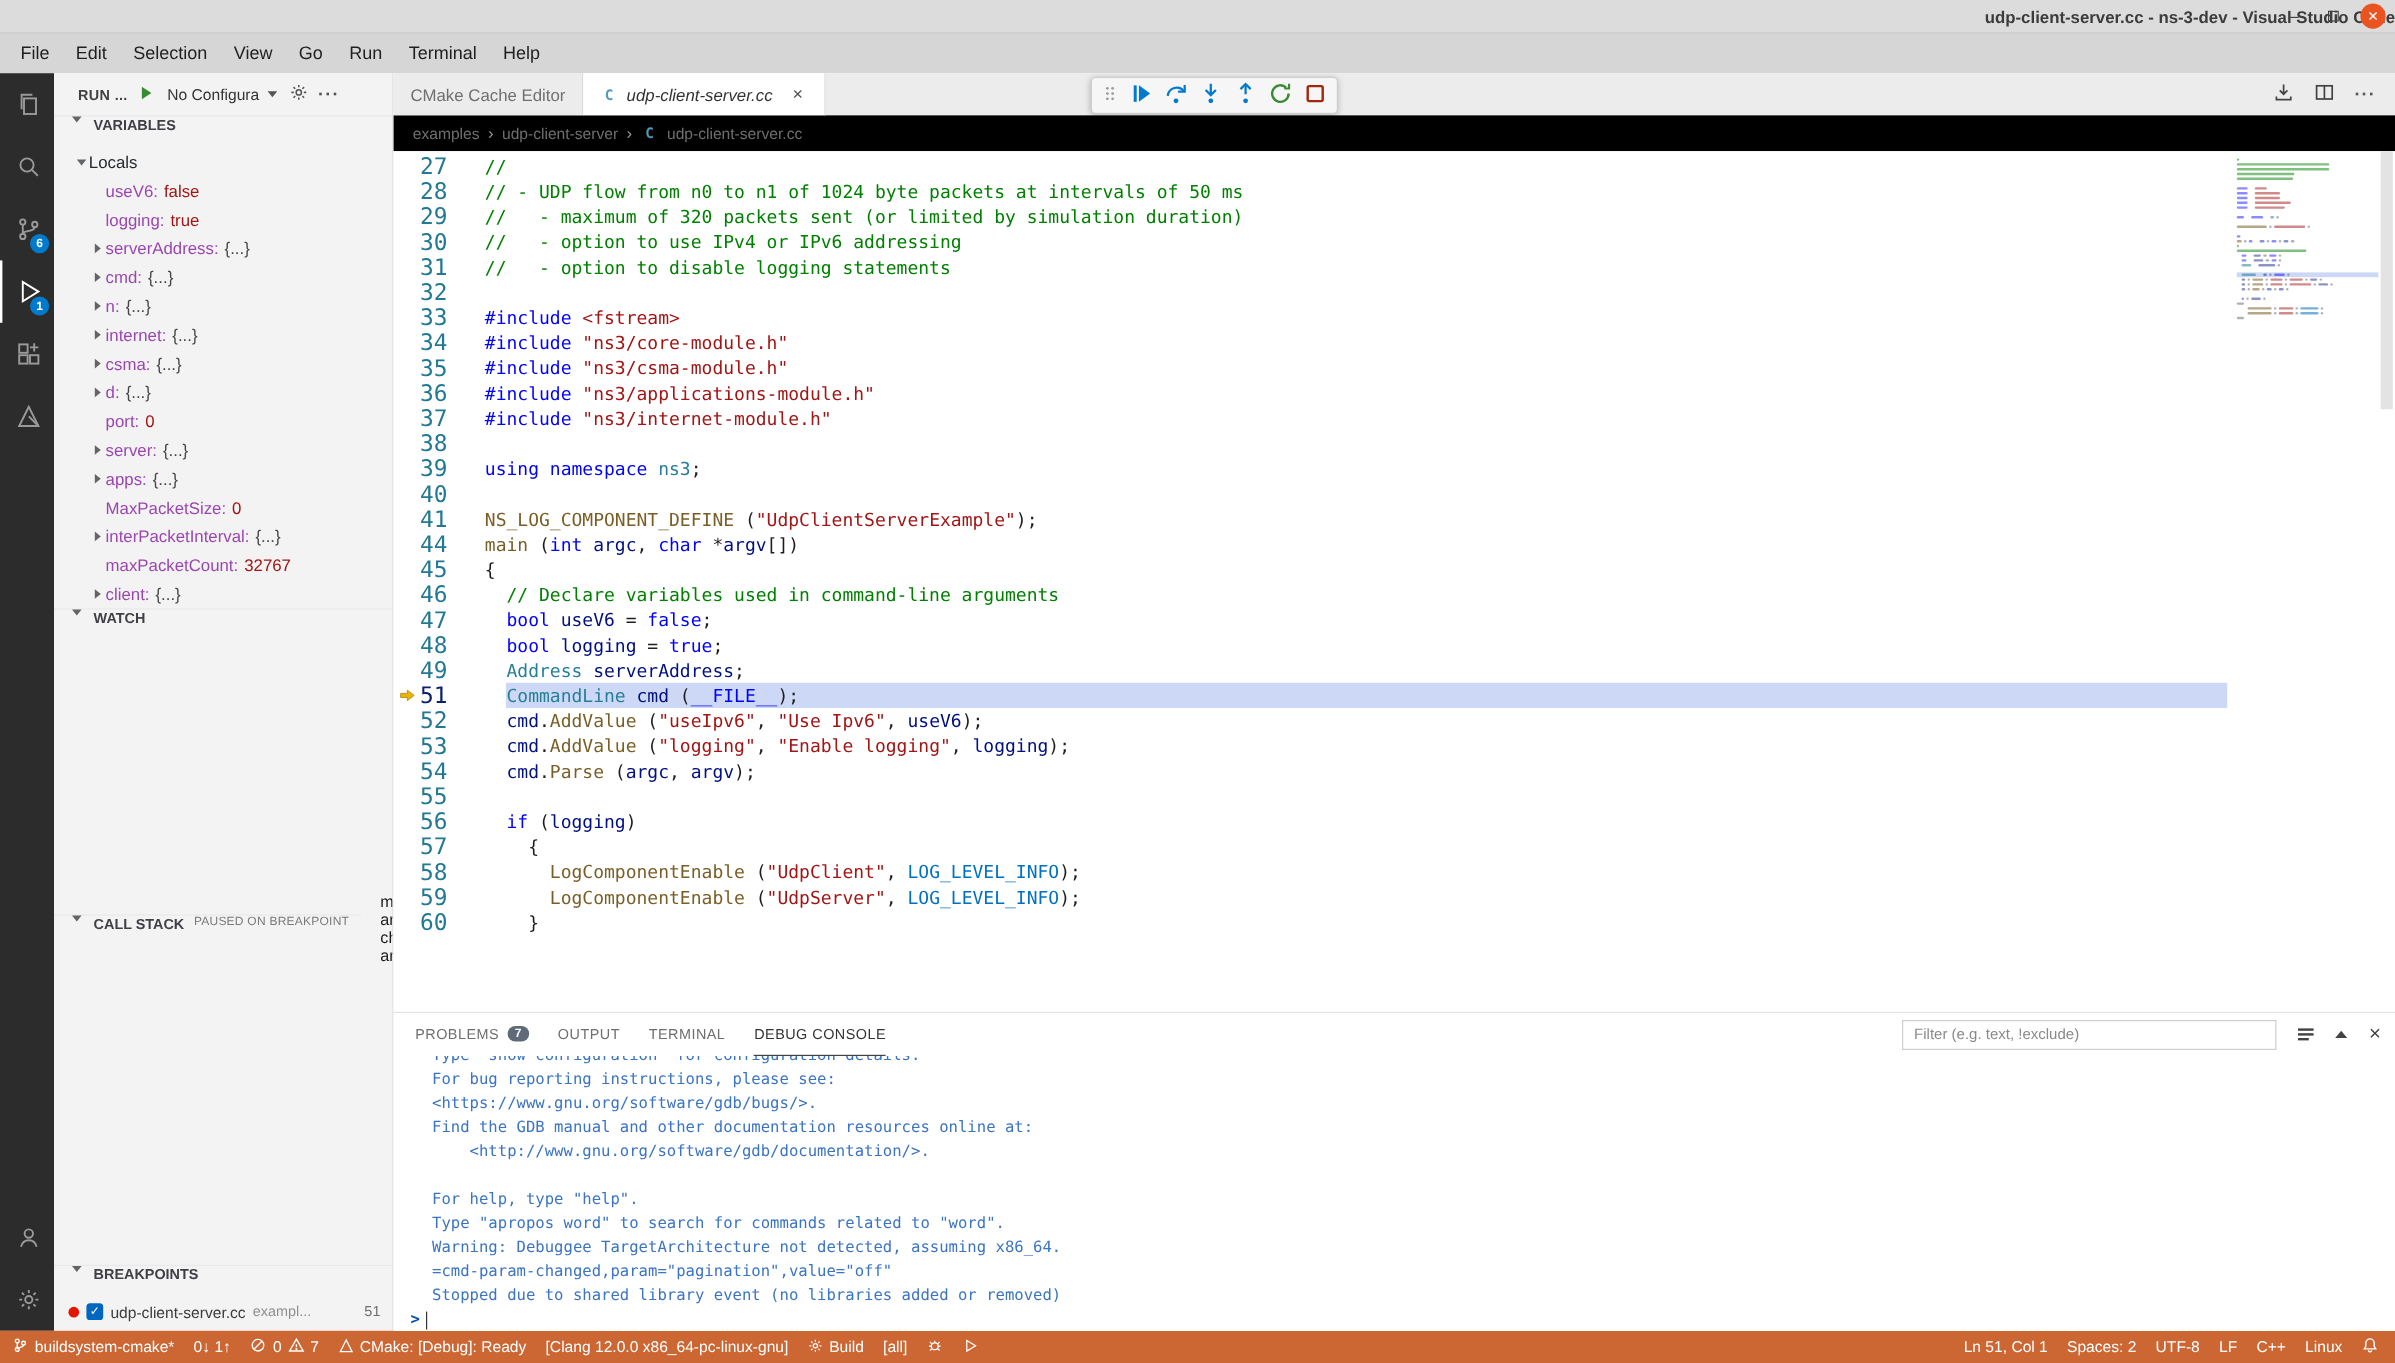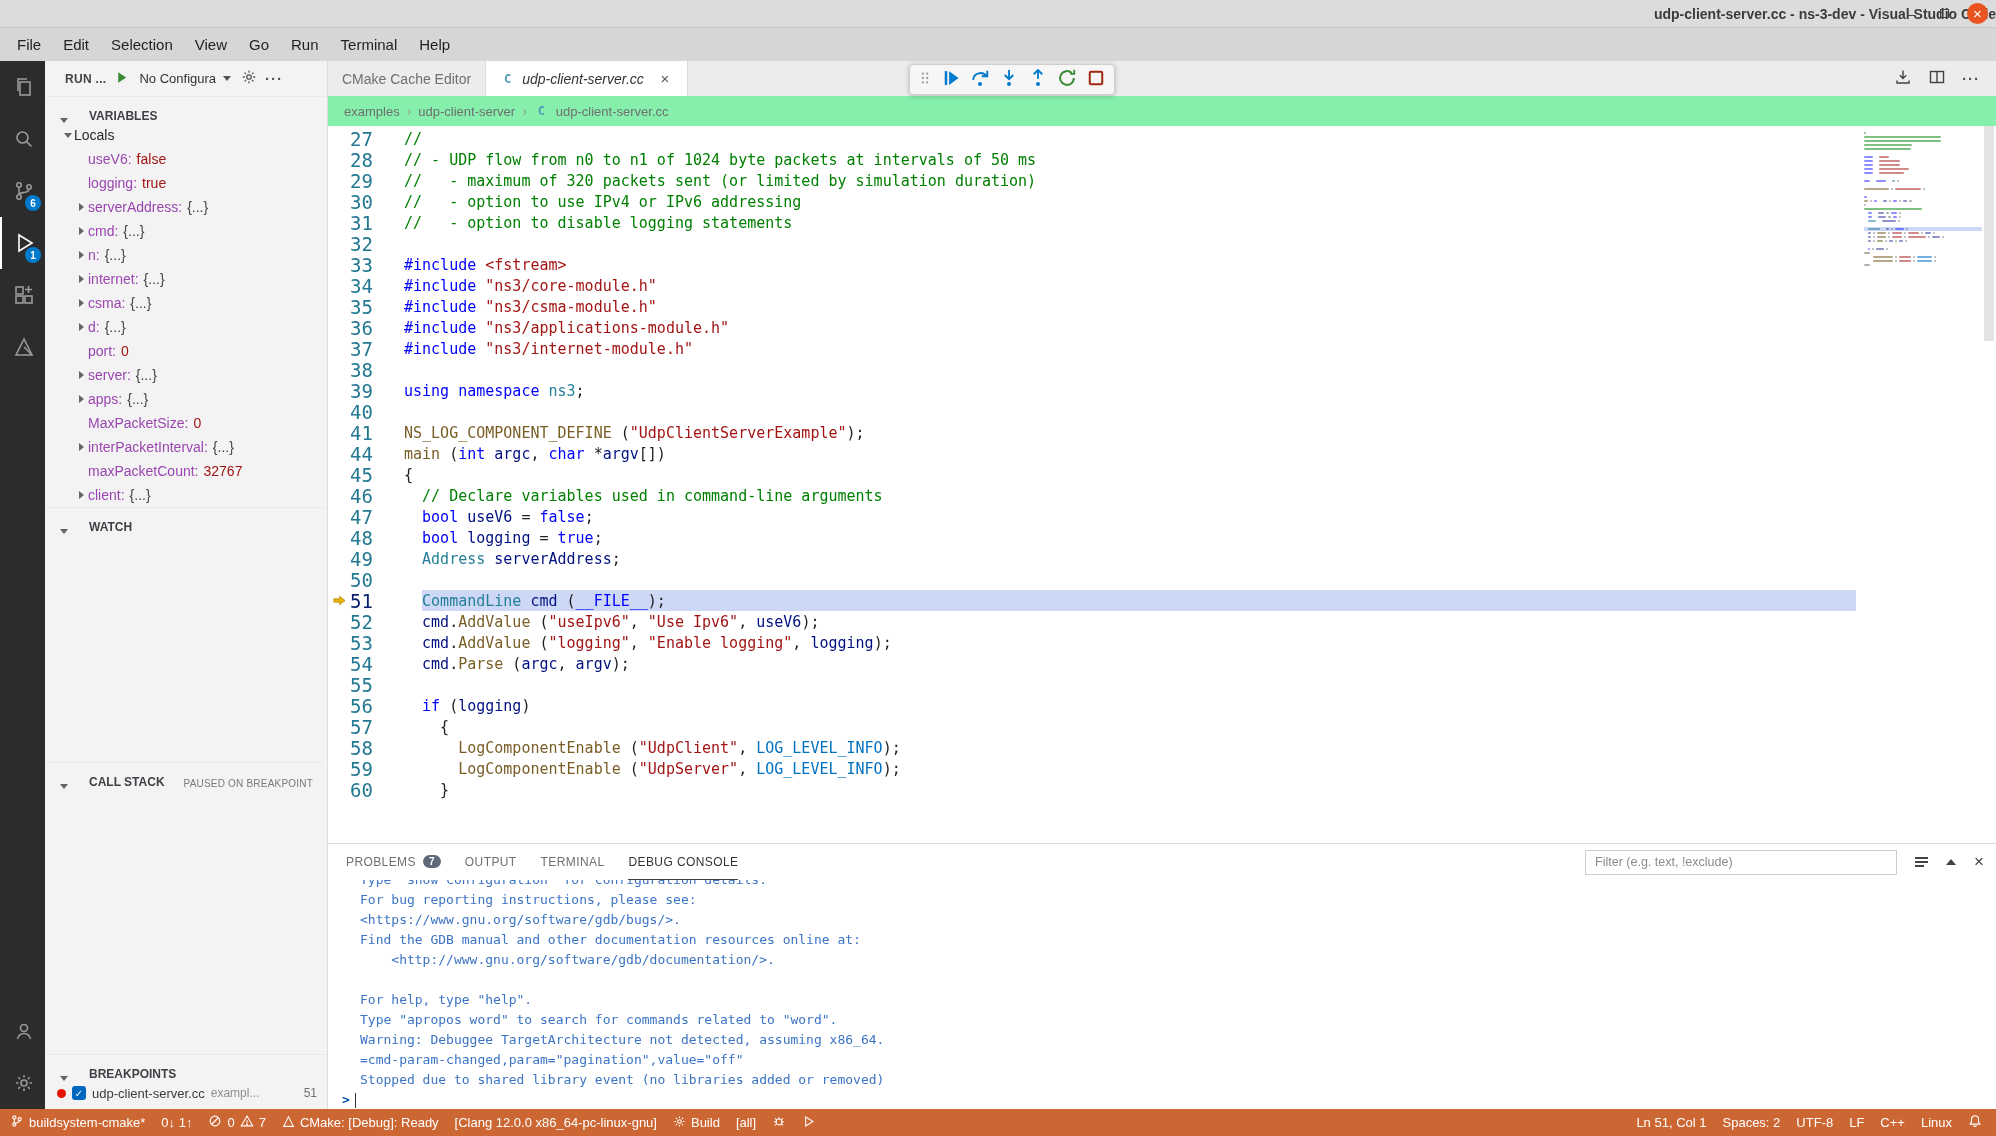--- a/index.html
+++ b/index.html
@@ -33,21 +33,21 @@
   .ab-spacer{flex:1}
 
   
   .sidebar{width:283px;background:#f3f3f3;border-right:1px solid #ddd;display:flex;flex-direction:column;overflow:hidden;flex:none;padding-bottom:4px}
   .sidebar-header{height:35px;display:flex;align-items:center;padding:0 8px 0 20px;gap:8px;flex:none}
   .run-label{font-size:12px;font-weight:700;color:#424242;letter-spacing:.3px;white-space:nowrap}
   .config-select{display:flex;align-items:center;gap:7px;font-size:13px;color:#333;padding:2px 2px;white-space:nowrap}
   .dd-chev{width:0;height:0;border-left:4px solid transparent;border-right:4px solid transparent;border-top:5px solid #555;display:inline-block}
   .icon-btn{display:flex;align-items:center;color:#555}
   .more-dots::before{content:"···";font-weight:700;font-size:15px;letter-spacing:1px;color:#555}
-  .section-header{height:27px;display:flex;align-items:flex-end;font-size:12px;font-weight:700;color:#3f3f46;padding:0 10px 0 12px;gap:19px;flex:none;border-top:1px solid #e9e9e9}
+  .section-header{height:27px;display:flex;align-items:flex-start;font-size:12px;font-weight:700;color:#3f3f46;padding:0 10px 0 12px;gap:8px;flex:none;border-top:1px solid #e9e9e9}
   .tw{width:13px;display:inline-flex;align-items:center;justify-content:center;flex:none}
   .tw.right::before{content:"";border-left:5px solid #646464;border-top:4px solid transparent;border-bottom:4px solid transparent}
   .tw.down::before{content:"";border-top:5px solid #646464;border-left:4px solid transparent;border-right:4px solid transparent}
   .tw.none{visibility:hidden}
   .tree-row{height:24px;display:flex;align-items:center;font-size:14px;white-space:nowrap;overflow:hidden}
   .scope-row{padding-left:16px;color:#24292f}
   .var-row{padding-left:30px}
   .var-name{color:#9b46b0;margin-right:5px}
   .var-value.bool,.var-value.num{color:#a31515}
   .var-value.obj{color:#454545}
@@ -71,21 +71,21 @@
   .tab.active{background:#fff;color:#333}
   .tab.active .tab-label{font-style:italic}
   .tab-close{color:#555;font-size:15px;margin-left:6px;width:16px;text-align:center}
   .tab-close::before{content:"×"}
   .cpp-icon{width:15px;height:15px;display:inline-flex;align-items:center;justify-content:center;color:#519aba;font-weight:700;font-size:12px;font-family:"DejaVu Sans Mono",monospace}
   .cpp-icon::before{content:"C"}
   .editor-actions{margin-left:auto;display:flex;align-items:center;gap:16px;padding-right:16px;color:#424242}
 
   .debug-toolbar{position:absolute;left:581px;top:3px;height:31px;background:#f6f6f6;border:1px solid #cfcfcf;border-radius:4px;box-shadow:0 1px 5px rgba(0,0,0,.22);display:flex;align-items:center;gap:9px;padding:0 8px;z-index:6}
 
-  .breadcrumbs{height:30px;display:flex;align-items:center;padding-left:16px;gap:7px;font-size:13px;color:#6f6f6f;background:#86efac;flex:none}
+  .breadcrumbs{height:30px;display:flex;align-items:center;padding-left:16px;gap:7px;font-size:13px;color:#6f6f6f;background:#000000;flex:none}
   .bc-sep::before{content:"›";color:#9a9a9a;font-size:14px}
   .bc-item{white-space:nowrap}
 
   .editor{flex:1;position:relative;overflow:hidden;background:#fff;min-height:0}
   .code{position:absolute;top:2px;left:0;right:140px;font-family:"DejaVu Sans Mono",monospace;font-size:15px}
   .code-line{height:21px;display:flex;align-items:center;white-space:pre}
   .code-line.cur{background:linear-gradient(90deg,transparent 94px,#ccd8f5 94px)}
   .glyph{width:22px;flex:none;display:flex;align-items:center;justify-content:center}
   .ln{width:32px;flex:none;text-align:left;color:#237893;font-size:19px}
   .code-line.cur .ln{color:#0b216f}
@@ -458,21 +458,20 @@
             <div class="code-line"><span class="glyph"></span><span class="ln">38</span><span class="lc">&nbsp;</span></div>
             <div class="code-line"><span class="glyph"></span><span class="ln">39</span><span class="lc"><span class="tok-k">using</span><span class="tok-p"> </span><span class="tok-k">namespace</span><span class="tok-p"> </span><span class="tok-t">ns3</span><span class="tok-p">;</span></span></div>
             <div class="code-line"><span class="glyph"></span><span class="ln">40</span><span class="lc">&nbsp;</span></div>
             <div class="code-line"><span class="glyph"></span><span class="ln">41</span><span class="lc"><span class="tok-f">NS_LOG_COMPONENT_DEFINE</span><span class="tok-p"> (</span><span class="tok-s">"UdpClientServerExample"</span><span class="tok-p">);</span></span></div>
             <div class="code-line"><span class="glyph"></span><span class="ln">44</span><span class="lc"><span class="tok-f">main</span><span class="tok-p"> (</span><span class="tok-k">int</span><span class="tok-p"> </span><span class="tok-v">argc</span><span class="tok-p">, </span><span class="tok-k">char</span><span class="tok-p"> *</span><span class="tok-v">argv</span><span class="tok-p">[])</span></span></div>
             <div class="code-line"><span class="glyph"></span><span class="ln">45</span><span class="lc"><span class="tok-p">{</span></span></div>
             <div class="code-line"><span class="glyph"></span><span class="ln">46</span><span class="lc"><span class="tok-c">  // Declare variables used in command-line arguments</span></span></div>
             <div class="code-line"><span class="glyph"></span><span class="ln">47</span><span class="lc"><span class="tok-p">  </span><span class="tok-k">bool</span><span class="tok-p"> </span><span class="tok-v">useV6</span><span class="tok-p"> = </span><span class="tok-k">false</span><span class="tok-p">;</span></span></div>
             <div class="code-line"><span class="glyph"></span><span class="ln">48</span><span class="lc"><span class="tok-p">  </span><span class="tok-k">bool</span><span class="tok-p"> </span><span class="tok-v">logging</span><span class="tok-p"> = </span><span class="tok-k">true</span><span class="tok-p">;</span></span></div>
             <div class="code-line"><span class="glyph"></span><span class="ln">49</span><span class="lc"><span class="tok-p">  </span><span class="tok-t">Address</span><span class="tok-p"> </span><span class="tok-v">serverAddress</span><span class="tok-p">;</span></span></div>
-            <div class="code-line"><span class="glyph"></span><span class="ln">50</span><span class="lc">&nbsp;</span></div>
             <div class="code-line cur"><span class="glyph"><svg width="15" height="15" viewBox="0 0 16 16">
                   <path d="M2 6.2h6V3.4L14 8l-6 4.6V9.8H2z" fill="#eab308" stroke="#b98a12" stroke-width="0.8"></path>
                 </svg></span><span class="ln">51</span><span class="lc"><span class="tok-p">  </span><span class="tok-t">CommandLine</span><span class="tok-p"> </span><span class="tok-v">cmd</span><span class="tok-p"> (</span><span class="tok-m">__FILE__</span><span class="tok-p">);</span></span></div>
             <div class="code-line"><span class="glyph"></span><span class="ln">52</span><span class="lc"><span class="tok-p">  </span><span class="tok-v">cmd</span><span class="tok-p">.</span><span class="tok-f">AddValue</span><span class="tok-p"> (</span><span class="tok-s">"useIpv6"</span><span class="tok-p">, </span><span class="tok-s">"Use Ipv6"</span><span class="tok-p">, </span><span class="tok-v">useV6</span><span class="tok-p">);</span></span></div>
             <div class="code-line"><span class="glyph"></span><span class="ln">53</span><span class="lc"><span class="tok-p">  </span><span class="tok-v">cmd</span><span class="tok-p">.</span><span class="tok-f">AddValue</span><span class="tok-p"> (</span><span class="tok-s">"logging"</span><span class="tok-p">, </span><span class="tok-s">"Enable logging"</span><span class="tok-p">, </span><span class="tok-v">logging</span><span class="tok-p">);</span></span></div>
             <div class="code-line"><span class="glyph"></span><span class="ln">54</span><span class="lc"><span class="tok-p">  </span><span class="tok-v">cmd</span><span class="tok-p">.</span><span class="tok-f">Parse</span><span class="tok-p"> (</span><span class="tok-v">argc</span><span class="tok-p">, </span><span class="tok-v">argv</span><span class="tok-p">);</span></span></div>
             <div class="code-line"><span class="glyph"></span><span class="ln">55</span><span class="lc">&nbsp;</span></div>
             <div class="code-line"><span class="glyph"></span><span class="ln">56</span><span class="lc"><span class="tok-p">  </span><span class="tok-k">if</span><span class="tok-p"> (</span><span class="tok-v">logging</span><span class="tok-p">)</span></span></div>
             <div class="code-line"><span class="glyph"></span><span class="ln">57</span><span class="lc"><span class="tok-p">    {</span></span></div>
             <div class="code-line"><span class="glyph"></span><span class="ln">58</span><span class="lc"><span class="tok-p">      </span><span class="tok-f">LogComponentEnable</span><span class="tok-p"> (</span><span class="tok-s">"UdpClient"</span><span class="tok-p">, </span><span class="tok-n">LOG_LEVEL_INFO</span><span class="tok-p">);</span></span></div>

